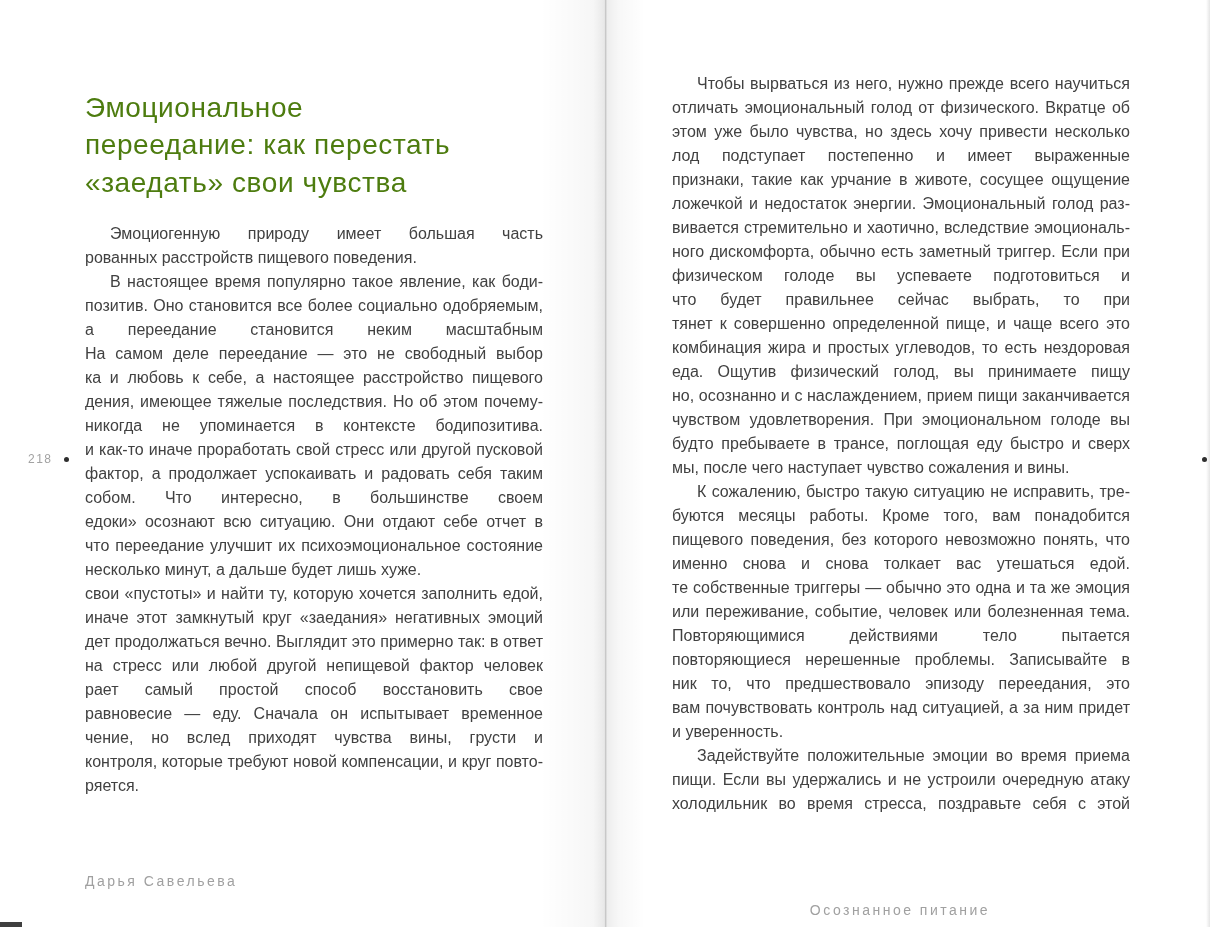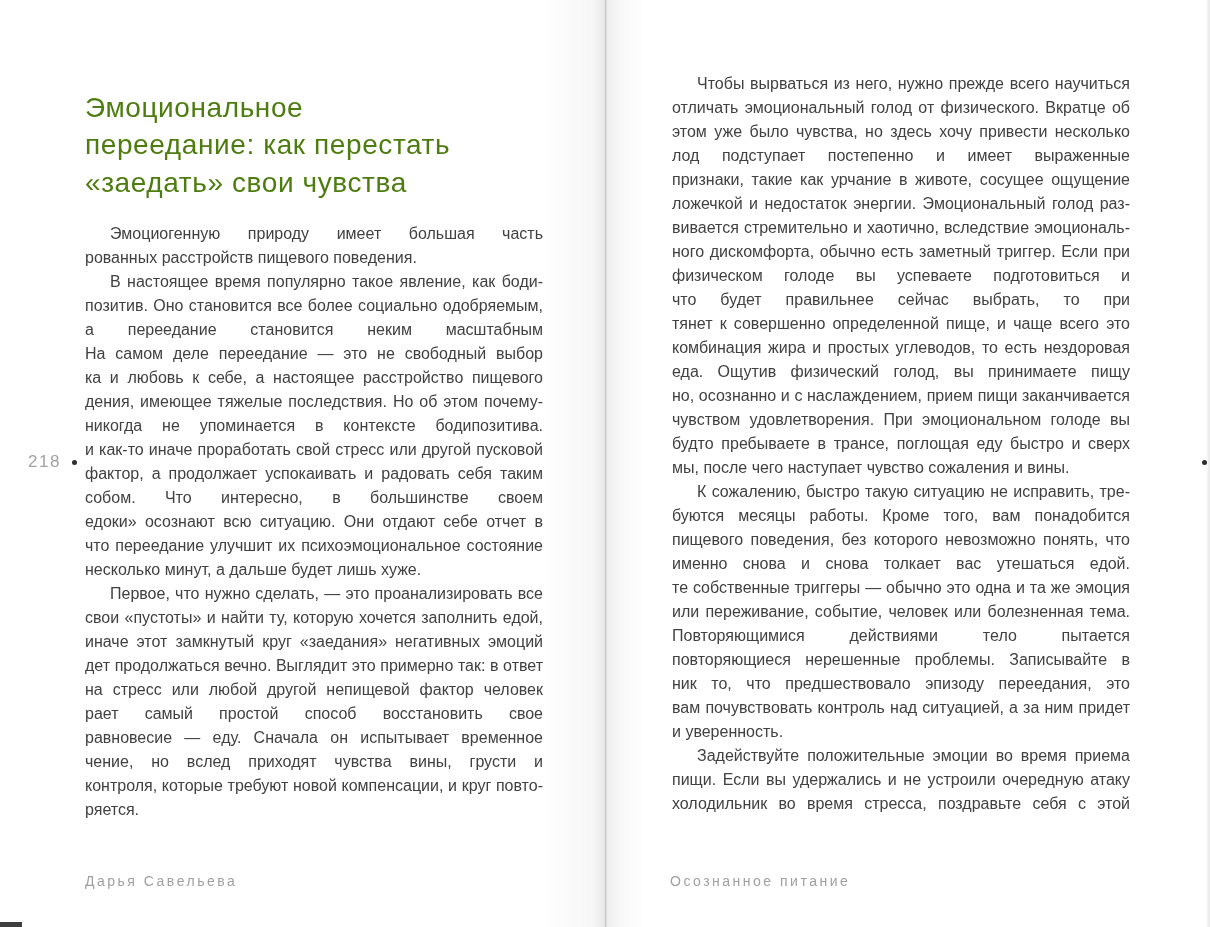--- a/index.html
+++ b/index.html
@@ -51,34 +51,34 @@
   .line{
     text-align:justify;text-align-last:justify;
     height:24px;overflow:hidden;white-space:normal;
   }
   .line.endpara{text-align-last:left;}
   .line.indent{text-indent:25px;}
 
   
   .pagenum{
     position:absolute;top:452px;
-    color:#a2a2a2;font-size:17px;letter-spacing:1.5px;
+    color:#a2a2a2;font-size:12px;letter-spacing:1.5px;
     display:flex;align-items:center;gap:11px;
   }
   .pagenum.leftnum{left:28px;}
   .pagenum.rightnum{left:1202px;gap:16px;}
   .dot{width:5px;height:5px;border-radius:50%;background:#2e2e2e;display:inline-block;}
 
   
   .footer{
     position:absolute;top:873px;
     color:#a0a0a0;font-size:14px;letter-spacing:2.5px;font-weight:300;
   }
   .footer.leftfoot{left:85px;}
-  .footer.rightfoot{right:80px;width:460px;text-align:left;}
+  .footer.rightfoot{right:80px;width:460px;text-align:center;margin-top:29px;}
 </style>
 </head>
 <body>
 
 <div class="spread">
 
   <div class="gutter"></div>
   <div class="edge-shadow-right"></div>
   <div class="edge-mark-bl"></div>
 
@@ -103,21 +103,20 @@
           <div class="line">дения, имеющее тяжелые последствия. Но об этом почему-то</div>
           <div class="line">никогда не упоминается в контексте бодипозитива. Опасность</div>
           <div class="line">и как-то иначе проработать свой стресс или другой пусковой</div>
           <div class="line">фактор, а продолжает успокаивать и радовать себя таким спо-</div>
           <div class="line">собом. Что интересно, в большинстве своем «эмоциональные</div>
           <div class="line">едоки» осознают всю ситуацию. Они отдают себе отчет в том,</div>
           <div class="line">что переедание улучшит их психоэмоциональное состояние на</div>
           <div class="line endpara">несколько минут, а дальше будет лишь хуже.</div>
         </div>
         <div class="para">
-          <div class="line indent">Первое, что нужно сделать, — это проанализировать все</div>
           <div class="line">свои «пустоты» и найти ту, которую хочется заполнить едой,</div>
           <div class="line">иначе этот замкнутый круг «заедания» негативных эмоций бу-</div>
           <div class="line">дет продолжаться вечно. Выглядит это примерно так: в ответ</div>
           <div class="line">на стресс или любой другой непищевой фактор человек выби-</div>
           <div class="line">рает самый простой способ восстановить свое эмоциональное</div>
           <div class="line">равновесие — еду. Сначала он испытывает временное облег-</div>
           <div class="line">чение, но вслед приходят чувства вины, грусти и утраченного</div>
           <div class="line">контроля, которые требуют новой компенсации, и круг повто-</div>
           <div class="line endpara">ряется.</div>
         </div>

